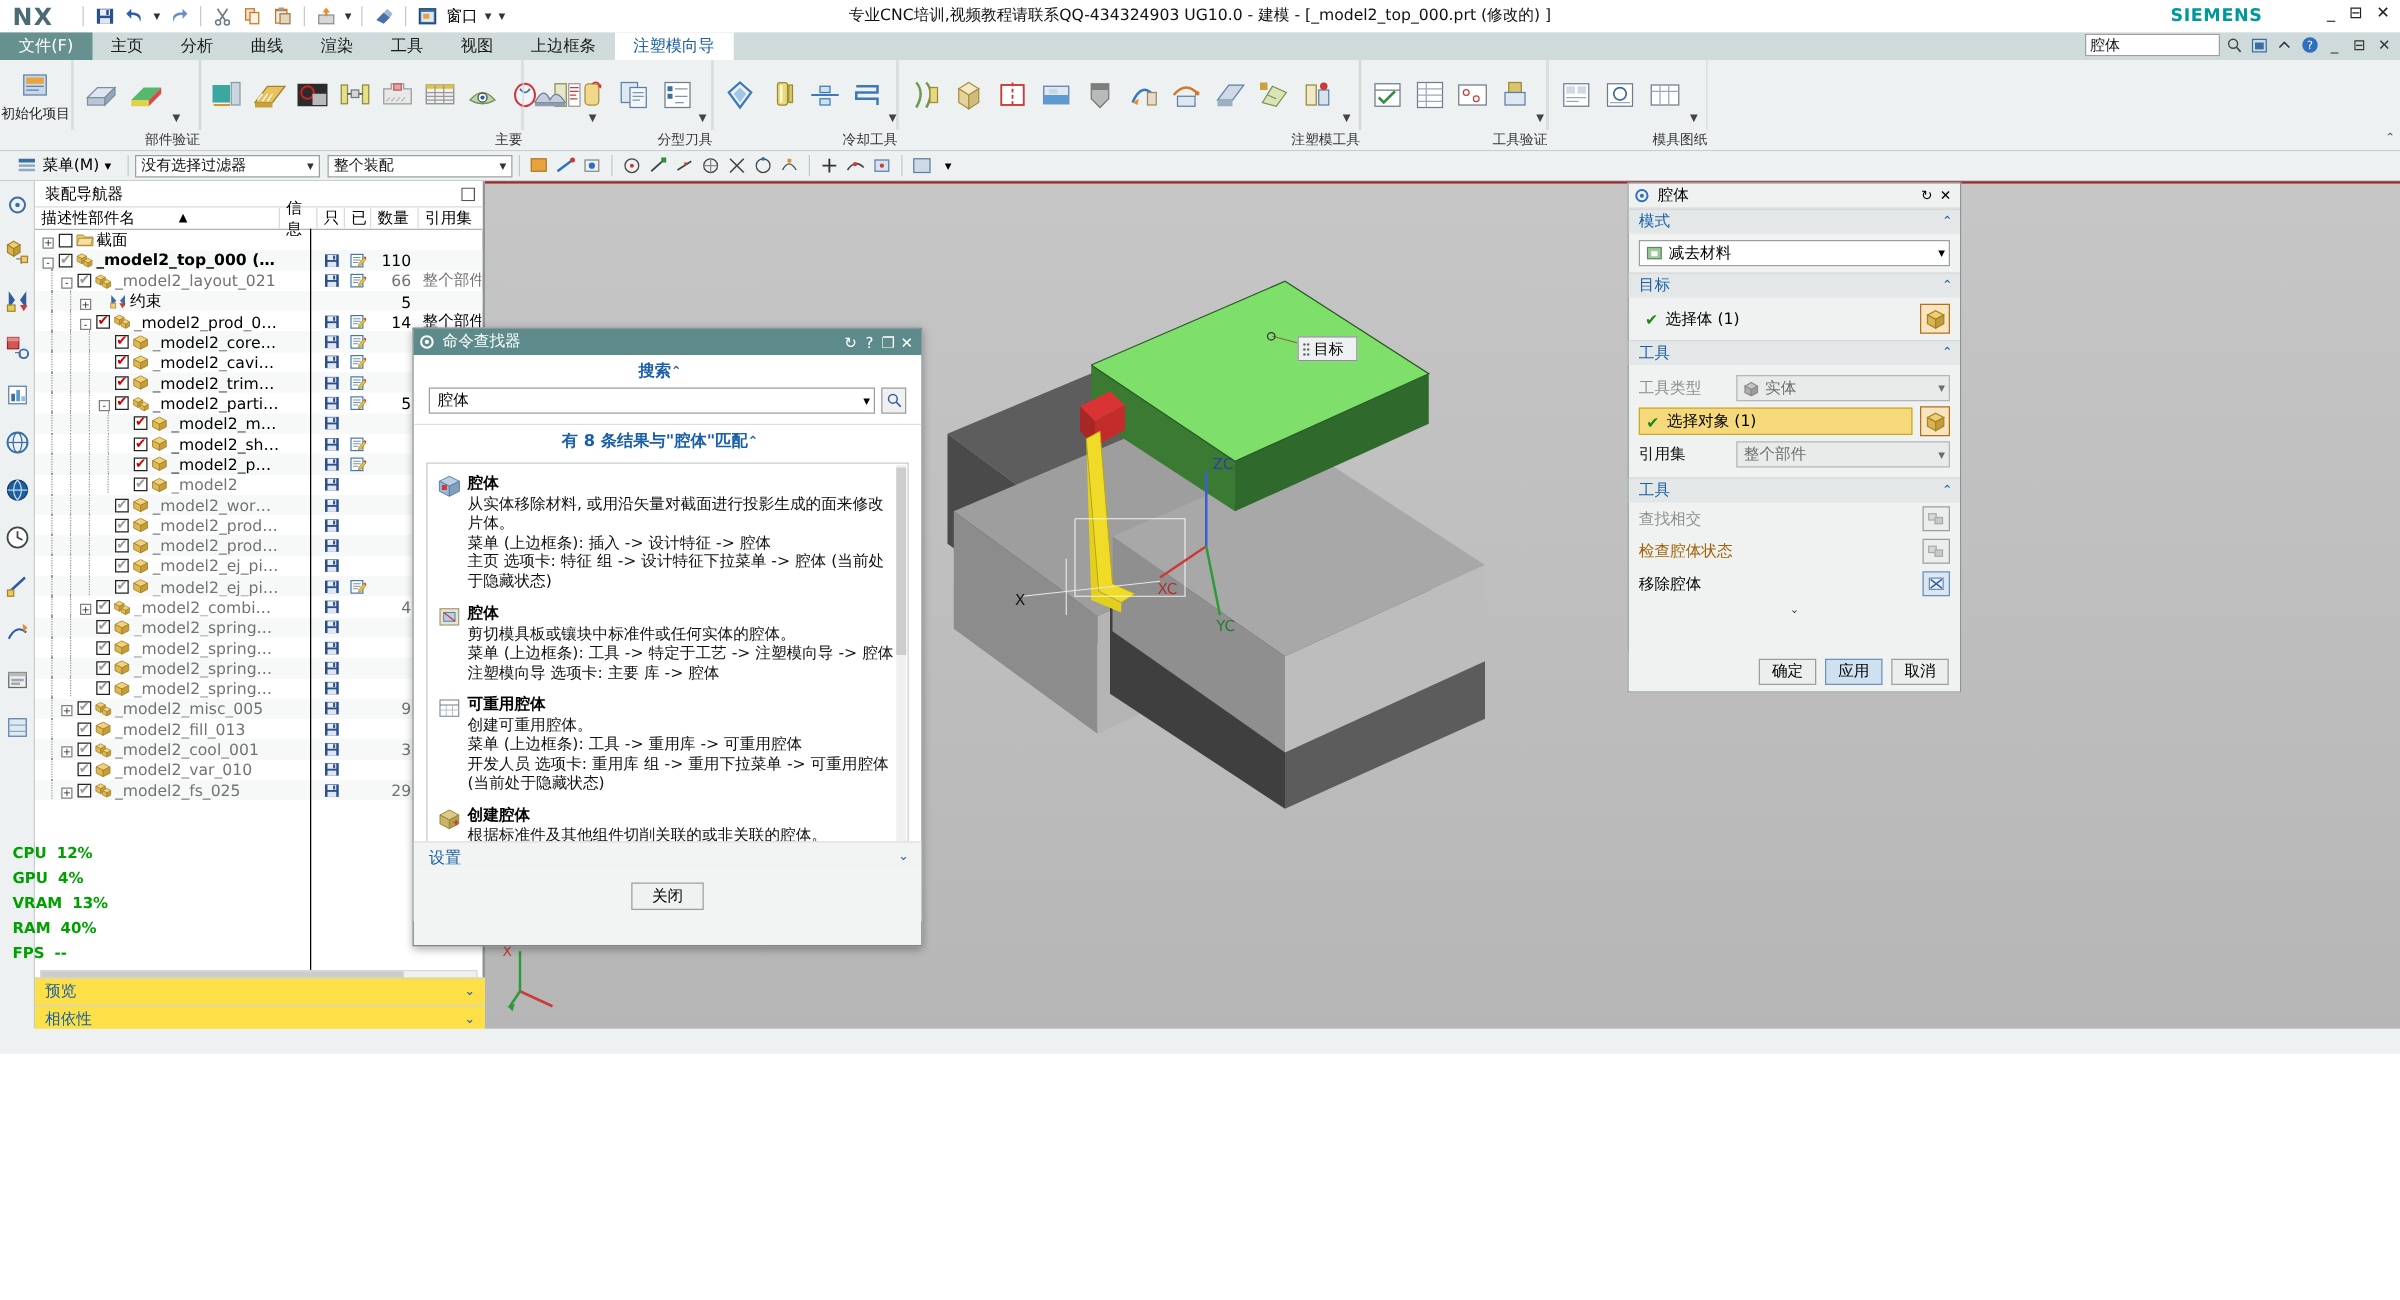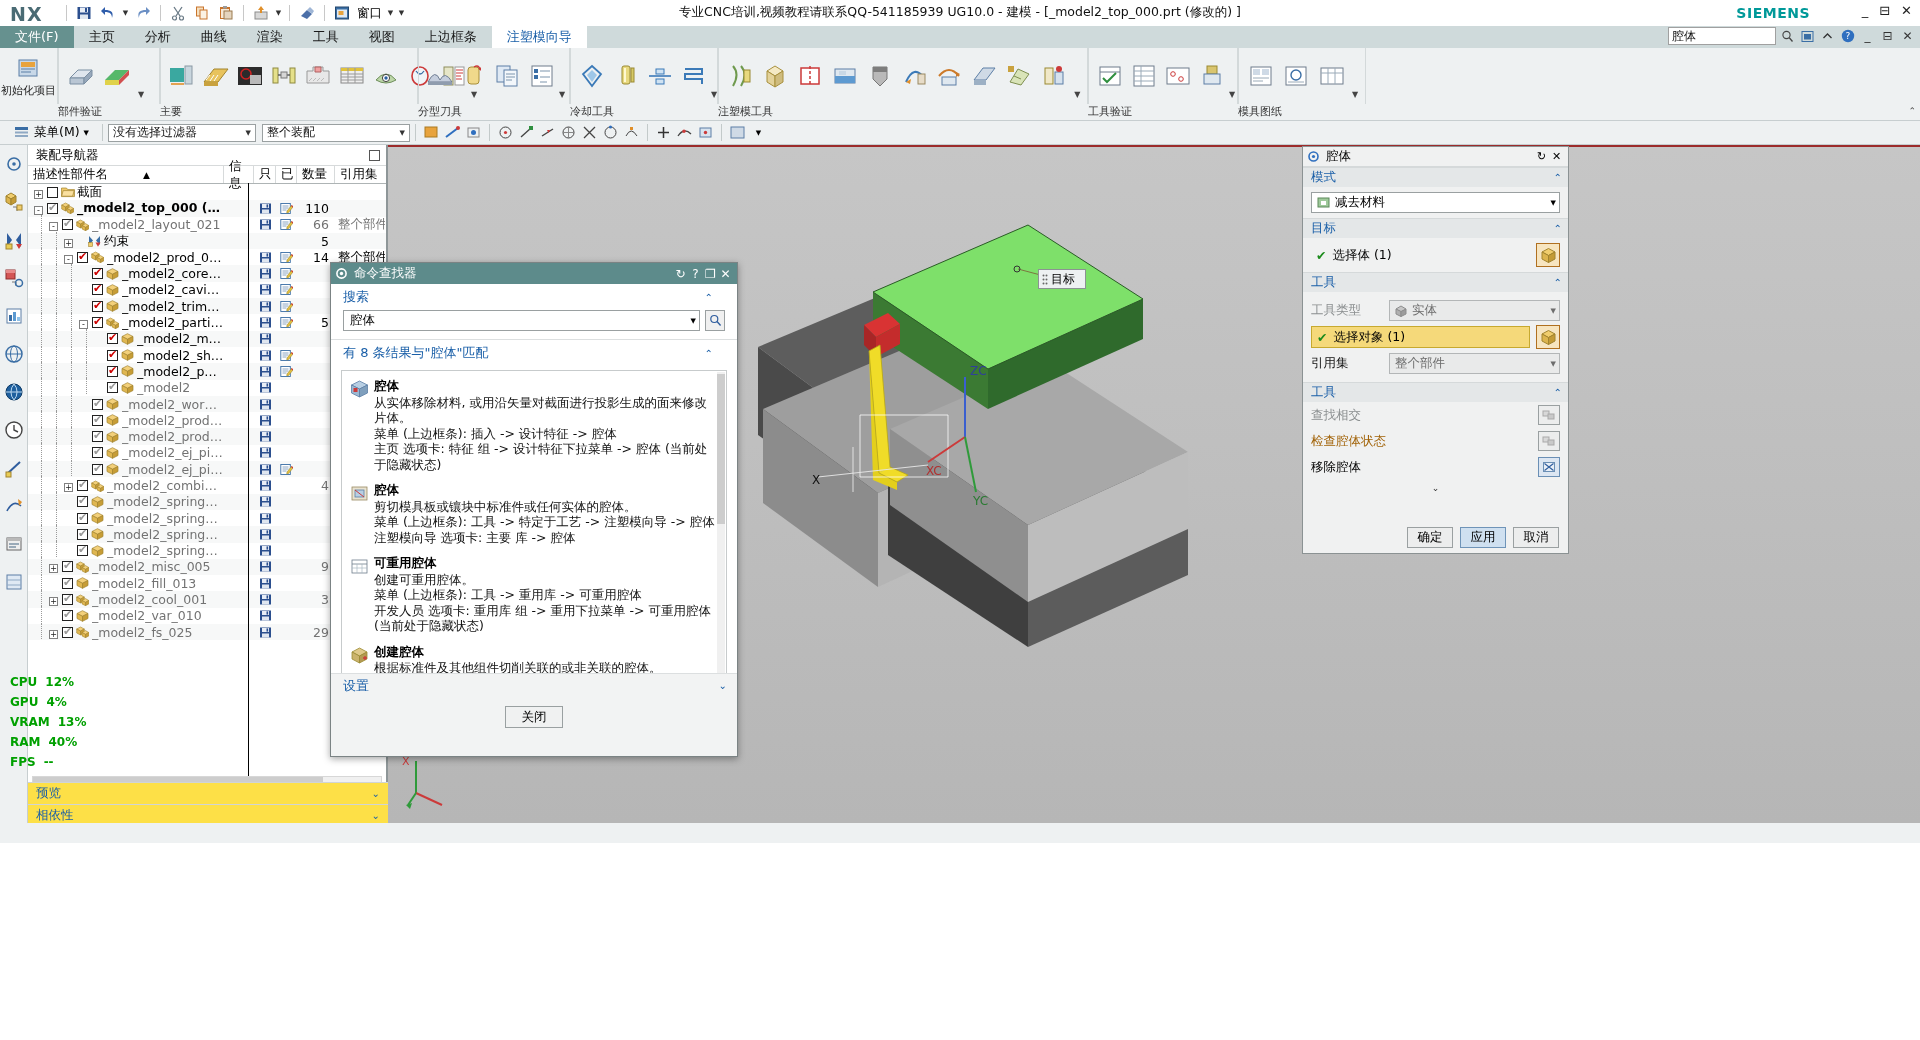--- a/index.html
+++ b/index.html
@@ -32,21 +32,21 @@
   .tab.file { background:#66918f; color:#ffffff; }
   .tab.active { background:#ffffff; color:#1a5fa8; }
   .tab-right { position:absolute; right:4px; top:1px; display:flex; align-items:center; gap:3px; }
   .searchbox { width:108px; height:18px; background:#ffffff; border:1px solid #a0a0a0; font-size:12px; padding:0 3px; display:flex; align-items:center; color:#111; }
   .ticon { width:17px; height:18px; display:flex; align-items:center; justify-content:center; font-size:12px; color:#333; }
 
   
   .ribbon { position:absolute; left:0; top:48px; width:1920px; height:73px; background:#eef1f2; border-bottom:1px solid #c7ced0; }
   .rgroup { position:absolute; top:0; height:73px; }
   .rgroup .gbody { height:56px; display:flex; align-items:center; padding:0 4px; border-left:1px solid #d3d9da; border-right:1px solid #d3d9da; }
-  .rgroup .gcap { height:15px; text-align:left; font-size:11px; color:#333; line-height:15px; }
+  .rgroup .gcap { height:15px; text-align:right; font-size:11px; color:#333; line-height:15px; }
   .ric { width:32px; height:32px; margin:0 2px; display:flex; align-items:center; justify-content:center; position:relative; }
   .gdrop { width:12px; height:52px; display:flex; align-items:flex-end; justify-content:center; font-size:8px; color:#444; padding-bottom:3px; }
   .firstgrp { font-size:11px; color:#222; text-align:center; width:58px; }
 
   
   .toolrow { position:absolute; left:0; top:121px; width:1920px; height:24px; background:#eef1f2; border-bottom:1px solid #c7ced0; display:flex; align-items:center; }
   .menu-btn { display:flex; align-items:center; gap:4px; padding:0 8px; font-size:12.5px; }
   .tsep { width:1px; height:17px; background:#c3caca; margin:0 5px; }
   .combo { height:18px; border:1px solid #9aa0a1; background:#fff; font-size:12px; display:flex; align-items:center; padding:0 4px; justify-content:space-between; }
   .combo .cv { color:#111; }
@@ -108,21 +108,21 @@
   .target-cal { position:absolute; left:1040px; top:263px; width:48px; height:20px; background:#eef1f2; border:1px solid #8c9293; display:flex; align-items:center; gap:3px; padding-left:3px; font-size:12px; }
   .grip { width:6px; height:11px; display:inline-block; }
 
   
   .cfd { position:absolute; left:330px; top:262px; width:408px; height:495px; background:#f2f3f3; border:1px solid #7b8384; box-shadow:0 2px 7px rgba(0,0,0,.35); z-index:30; }
   .cfd-tb { height:21px; background:#5d8b8b; display:flex; align-items:center; color:#fff; font-size:12.5px; padding:0 4px; }
   .cfd-tb .tt { margin-left:6px; }
   .cfd-tb .sp { flex:1; }
   .cfd-tb .b { width:15px; text-align:center; font-size:12px; cursor:default; }
   .cfd-body { padding:0; background:#ffffff; height:453px; position:relative; }
-  .sec-hd { height:26px; display:flex; align-items:center; justify-content:space-between; padding:0 24px 0 12px; font-size:13px; color:#1a5fa8; }
+  .sec-hd { height:26px; display:flex; align-items:center; justify-content:center; padding:0 24px 0 12px; font-size:13px; color:#1a5fa8;font-weight:bold; }
   .chev { font-size:10px; color:#1a5fa8; }
   .srow { display:flex; align-items:center; padding:0 12px; gap:5px; }
   .sfield { flex:1; height:21px; border:1px solid #9aa0a1; background:#fff; display:flex; align-items:center; justify-content:space-between; padding:0 3px 0 6px; font-size:12.5px; }
   .sgo { width:20px; height:21px; border:1px solid #9aa0a1; background:#f0f0f0; display:flex; align-items:center; justify-content:center; }
   .hr { height:1px; background:#dcdfe0; margin:8px 0 0 0; }
   .results { margin:4px 10px 0 10px; height:326px; border:1px solid #c7cbcc; background:#fff; overflow:hidden; position:relative; }
   .ritem { display:flex; padding:7px 8px 3px 8px; }
   .ric2 { width:24px; flex:none; padding-top:2px; }
   .rtxt { font-size:12.5px; line-height:15.5px; }
   .rtitle { font-weight:bold; margin-bottom:1px; }
@@ -243,21 +243,21 @@
         <svg width="16" height="16" viewBox="0 0 16 16">
             <rect x="1.5" y="2" width="13" height="12" fill="#3a6ea5" stroke="#23476e"></rect>
             <rect x="3" y="4.5" width="10" height="8" fill="#dfe9f4"></rect>
             <rect x="4.5" y="6" width="5" height="4" fill="#e8a33d"></rect>
           </svg>
       </div>
       <div class="qlabel">窗口</div>
       <div class="qcaret">▼</div>
       <div class="qcaret">▼</div>
     </div>
-    <div class="title-center">专业CNC培训,视频教程请联系QQ-541185939 UG10.0 - 建模 - [_model2_top_000.prt  (修改的)  ]</div>
+    <div class="title-center">专业CNC培训,视频教程请联系QQ-434324903 UG10.0 - 建模 - [_model2_top_000.prt  (修改的)  ]</div>
     <div class="siemens">SIEMENS</div>
     <div class="wbtns">
       <span>_</span>
       <span>⊟</span>
       <span>✕</span>
     </div>
   </div>
 
   <div class="tabbar">
     <div class="tabs">

